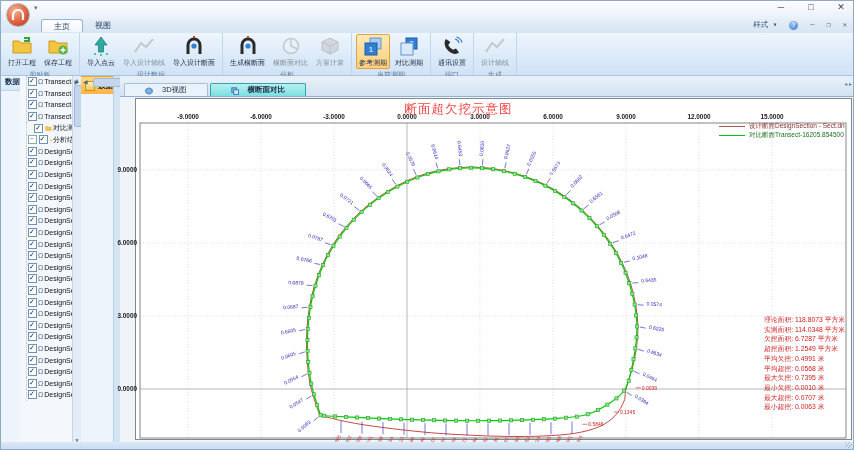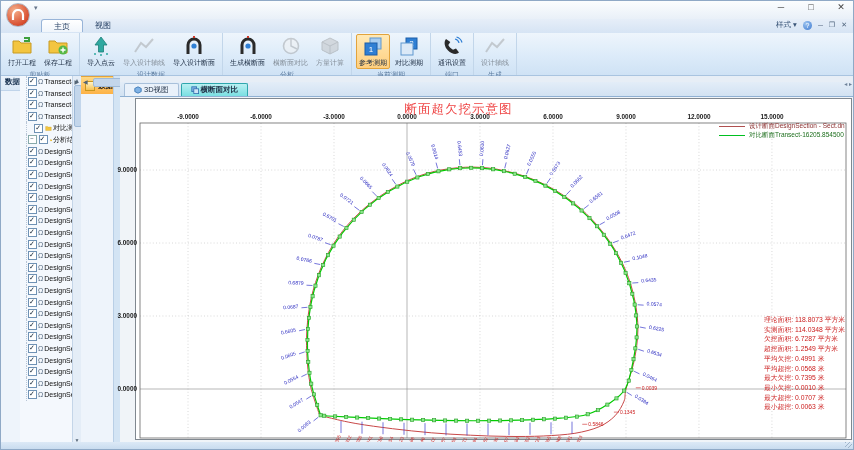--- a/index.html
+++ b/index.html
@@ -11,21 +11,21 @@
     display:flex;align-items:center;justify-content:center;}
   .appbtn svg{display:block}
   .appcaret{position:absolute;left:33px;top:3px;font-size:7px;color:#66758a;}
   .wincontrols{position:absolute;right:4px;top:1px;display:flex;gap:14px;}
   .wc{font-size:9px;color:#444;width:16px;text-align:center;cursor:default;}
   
   .tabrow{position:absolute;left:0;top:18px;width:100%;height:14px;background:linear-gradient(#e6eef8,#d6e4f4);}
   .rtabs{position:absolute;left:40px;top:0;display:flex;height:14px;}
   .rtab{padding:1px 12px 0 12px;font-size:8px;color:#1f3a5f;height:13px;box-sizing:border-box;}
   .rtab.active{background:linear-gradient(#ffffff,#f0f5fb);border:1px solid #98b4d8;border-bottom:none;border-radius:3px 3px 0 0;}
-  .qaright{position:absolute;right:6px;top:1px;display:flex;align-items:center;gap:6px;font-size:7.5px;color:#3a5578;}
+  .qaright{position:absolute;right:6px;top:1px;display:flex;align-items:center;gap:12px;font-size:7.5px;color:#3a5578;font-family:Liberation Mono, monospace;}
   .helpdot{width:9px;height:9px;border-radius:50%;background:radial-gradient(circle at 35% 30%,#9cc4f0,#3f7ad0);color:#fff;font-size:7px;line-height:9px;text-align:center;}
   .mini{font-size:7px;color:#51667f;}
   
   .ribbon{position:absolute;left:0;top:32px;width:100%;height:42px;background:linear-gradient(#eef5fc,#dcebf9 55%,#cfe2f5);
     border-bottom:1px solid #a9c4e0;display:flex;align-items:stretch;}
   .rgroup{display:flex;flex-direction:column;border-right:1px solid #c2d6ea;padding:1px 3px 0 3px;}
   .rbtns{display:flex;flex:1;align-items:flex-start;}
   .rbtn{display:flex;flex-direction:column;align-items:center;padding:1px 3px;margin:0 1px;border-radius:2px;}
   .rbtn .lbl{font-size:7px;color:#1c2c42;white-space:nowrap;margin-top:1px;}
   .rbtn.sel{background:linear-gradient(#ffe9b6,#ffcf7e);border:1px solid #e2a33c;padding:0 2px;}
@@ -48,21 +48,21 @@
   .hscroll{height:10px;background:#e4edf7;border-top:1px solid #c4d5e8;position:relative;font-size:6px;color:#567;}
   .hthumb{position:absolute;left:12px;top:1px;width:48px;height:7px;background:#c3d6eb;border:1px solid #9fbad8;border-radius:2px;}
   .har{position:absolute;top:1px;line-height:8px;}
   .side-tab{height:17px;background:linear-gradient(#ffd984,#fdb246);border-top:1px solid #e2a33c;
     display:flex;align-items:center;font-size:7.5px;font-weight:bold;color:#222;padding-left:4px;gap:3px;}
   .side-tab .ticn{width:8px;height:8px;background:linear-gradient(#fff3c8,#f5c354);border:1px solid #c9961e;}
   .splitter{width:6px;background:#d3e4f4;}
   .main{flex:1;position:relative;background:#e7eef6;}
   .viewtabs{position:absolute;left:0;top:6px;width:100%;height:15px;background:linear-gradient(#e3edf8,#d2e2f2);
     border-bottom:1px solid #8fb0d2;display:flex;align-items:flex-end;padding-left:4px;box-sizing:border-box;}
-  .vtab{display:flex;align-items:center;gap:2px;font-size:7.5px;color:#1c2c42;padding:1px 9px;height:13px;box-sizing:border-box;
+  .vtab{display:flex;align-items:flex-end;gap:9px;font-size:7.5px;color:#1c2c42;padding:1px 20px;height:13px;box-sizing:border-box;
     border:1px solid #a8c0da;border-bottom:none;border-radius:2px 2px 0 0;background:#e9f1fa;margin-right:2px;}
   .vtab.active{background:linear-gradient(#b9f0f2,#7adfe2);border-color:#2fa7ad;font-weight:bold;}
   .panelnav{position:absolute;right:3px;top:4px;font-size:6px;color:#6f8299;}
   .chartwrap{position:absolute;left:0;top:21px;right:0;bottom:0;background:#f0f4f8;}
   .chartbox{position:absolute;left:15px;top:1px;width:715px;height:340px;background:#fff;border:1px solid #808890;overflow:visible;}
   .chartbox svg{position:absolute;left:0;top:0;overflow:visible;}
   .ctitle{position:absolute;left:0;top:2px;width:645px;text-align:center;font-size:12.5px;font-weight:normal;color:#ef4444;letter-spacing:1px;}
   .legend{position:absolute;left:583px;top:23px;font-size:6.5px;}
   .lrow{display:flex;align-items:center;gap:4px;height:9px;}
   .lline{width:26px;height:0;border-top:1.6px solid;}

